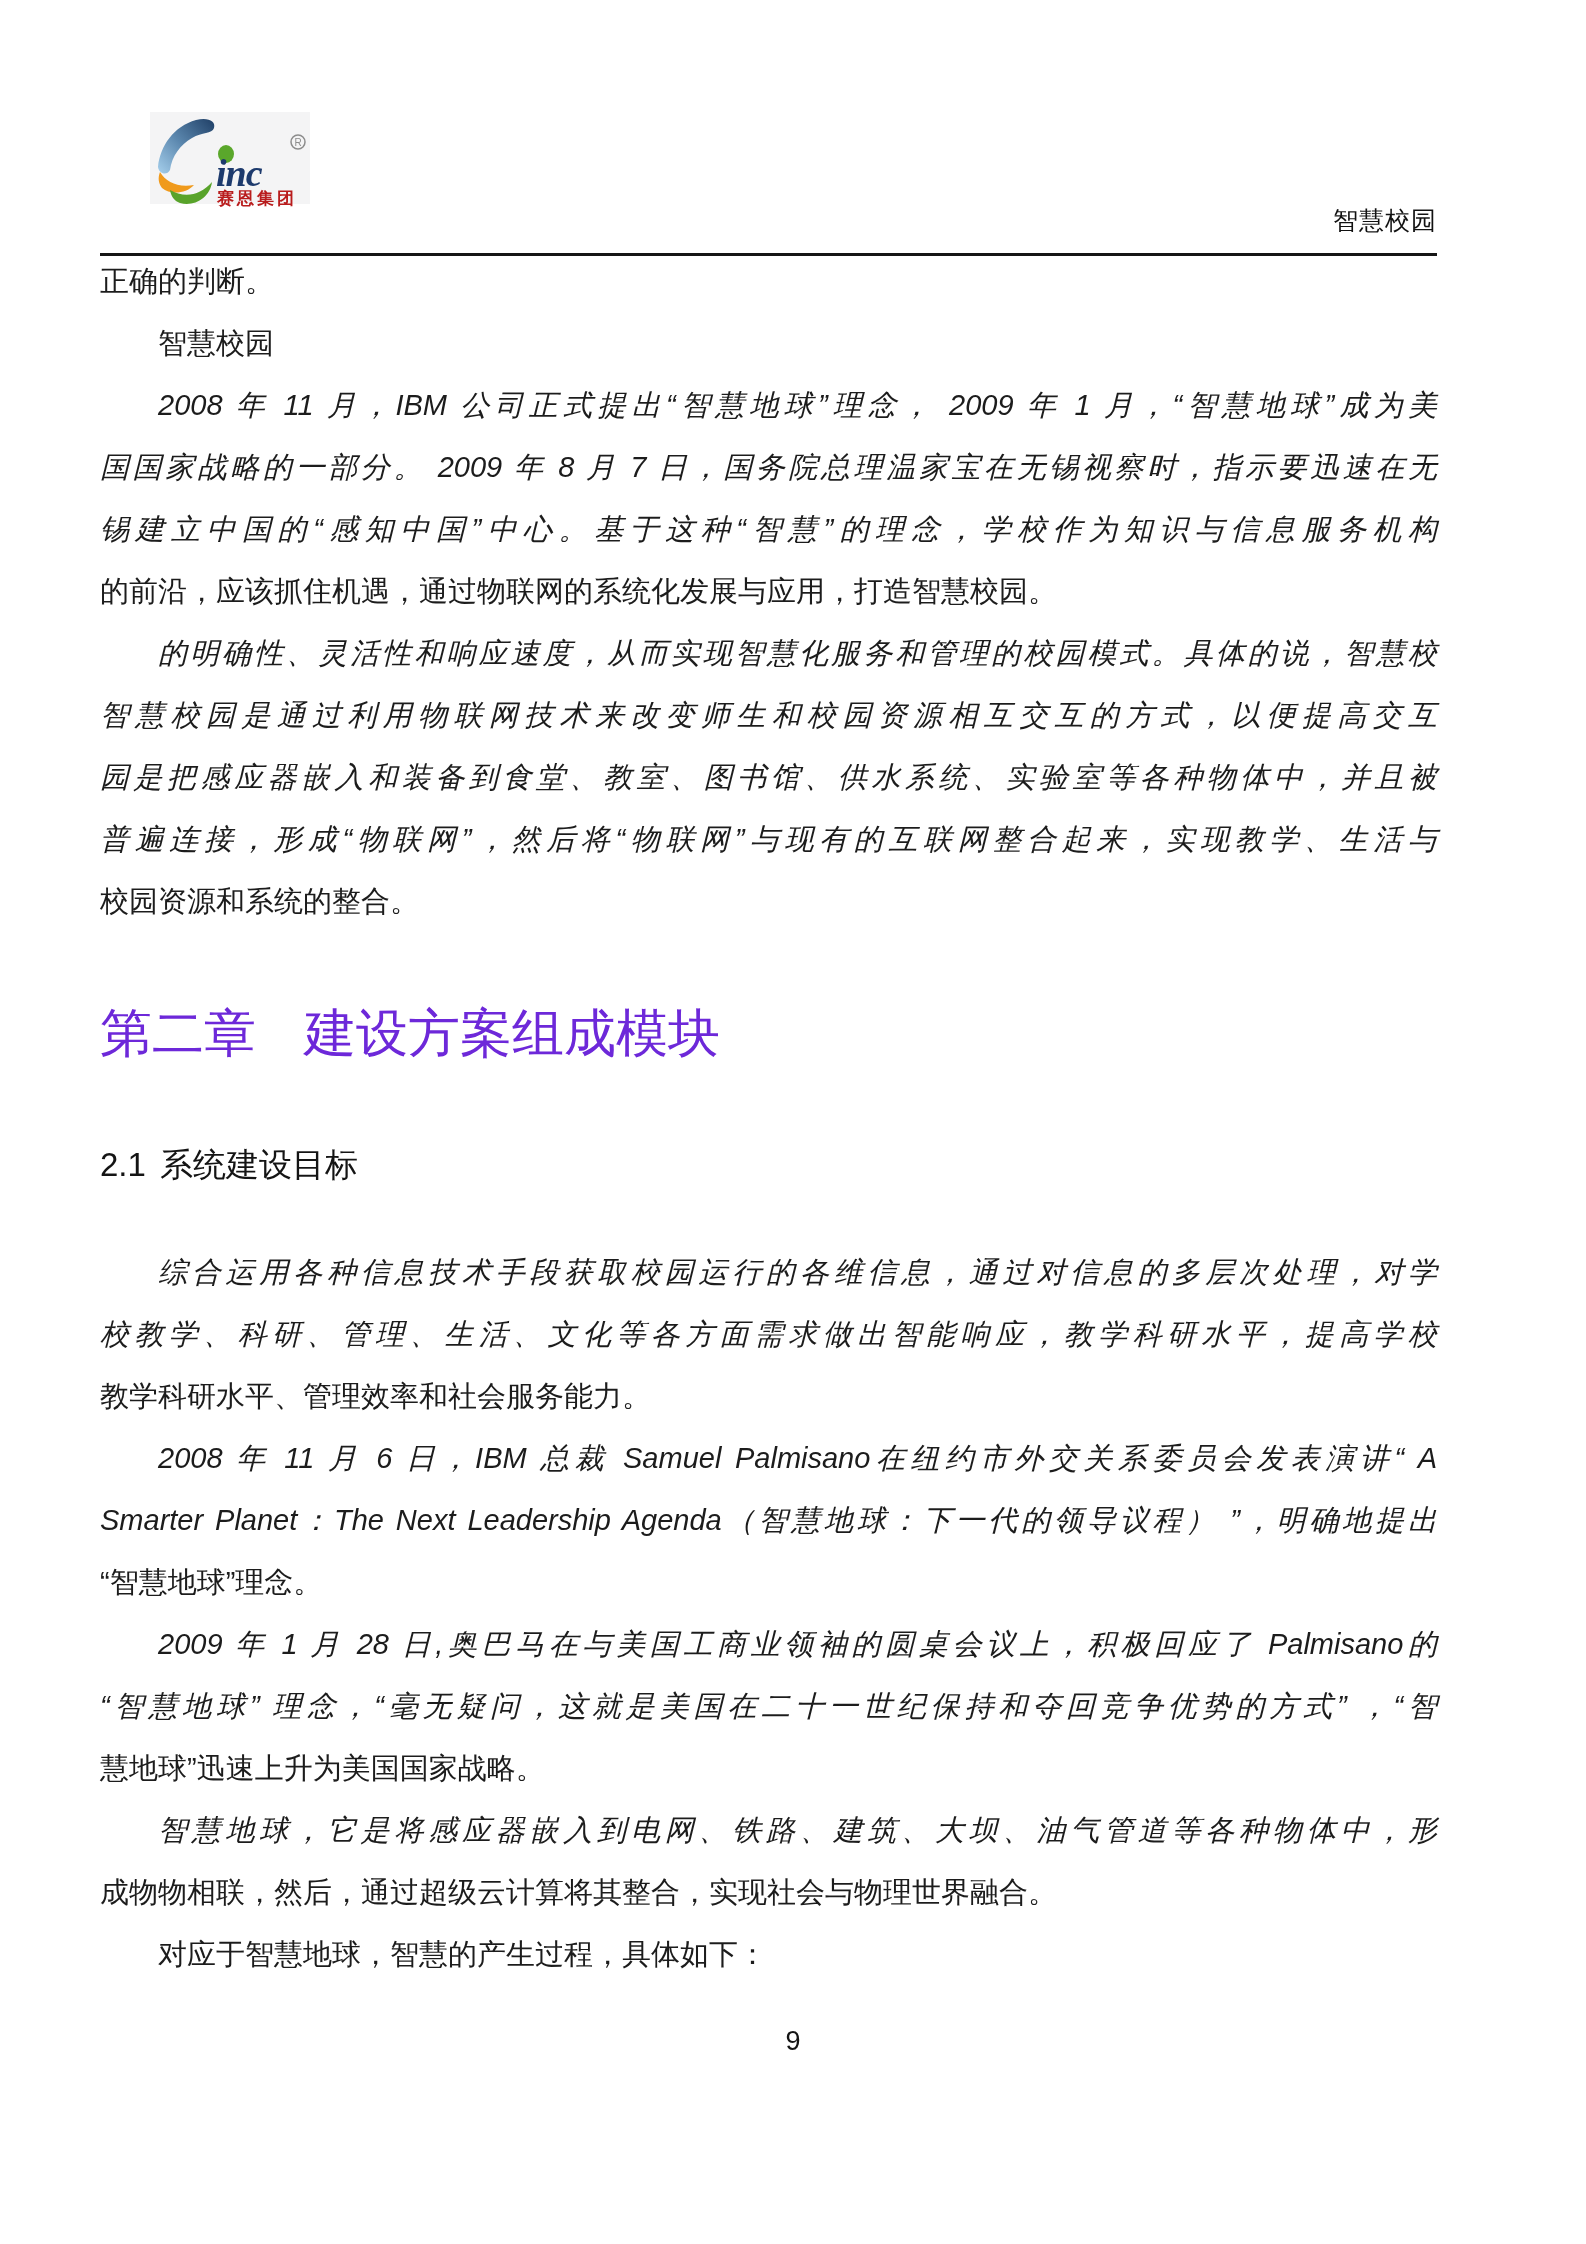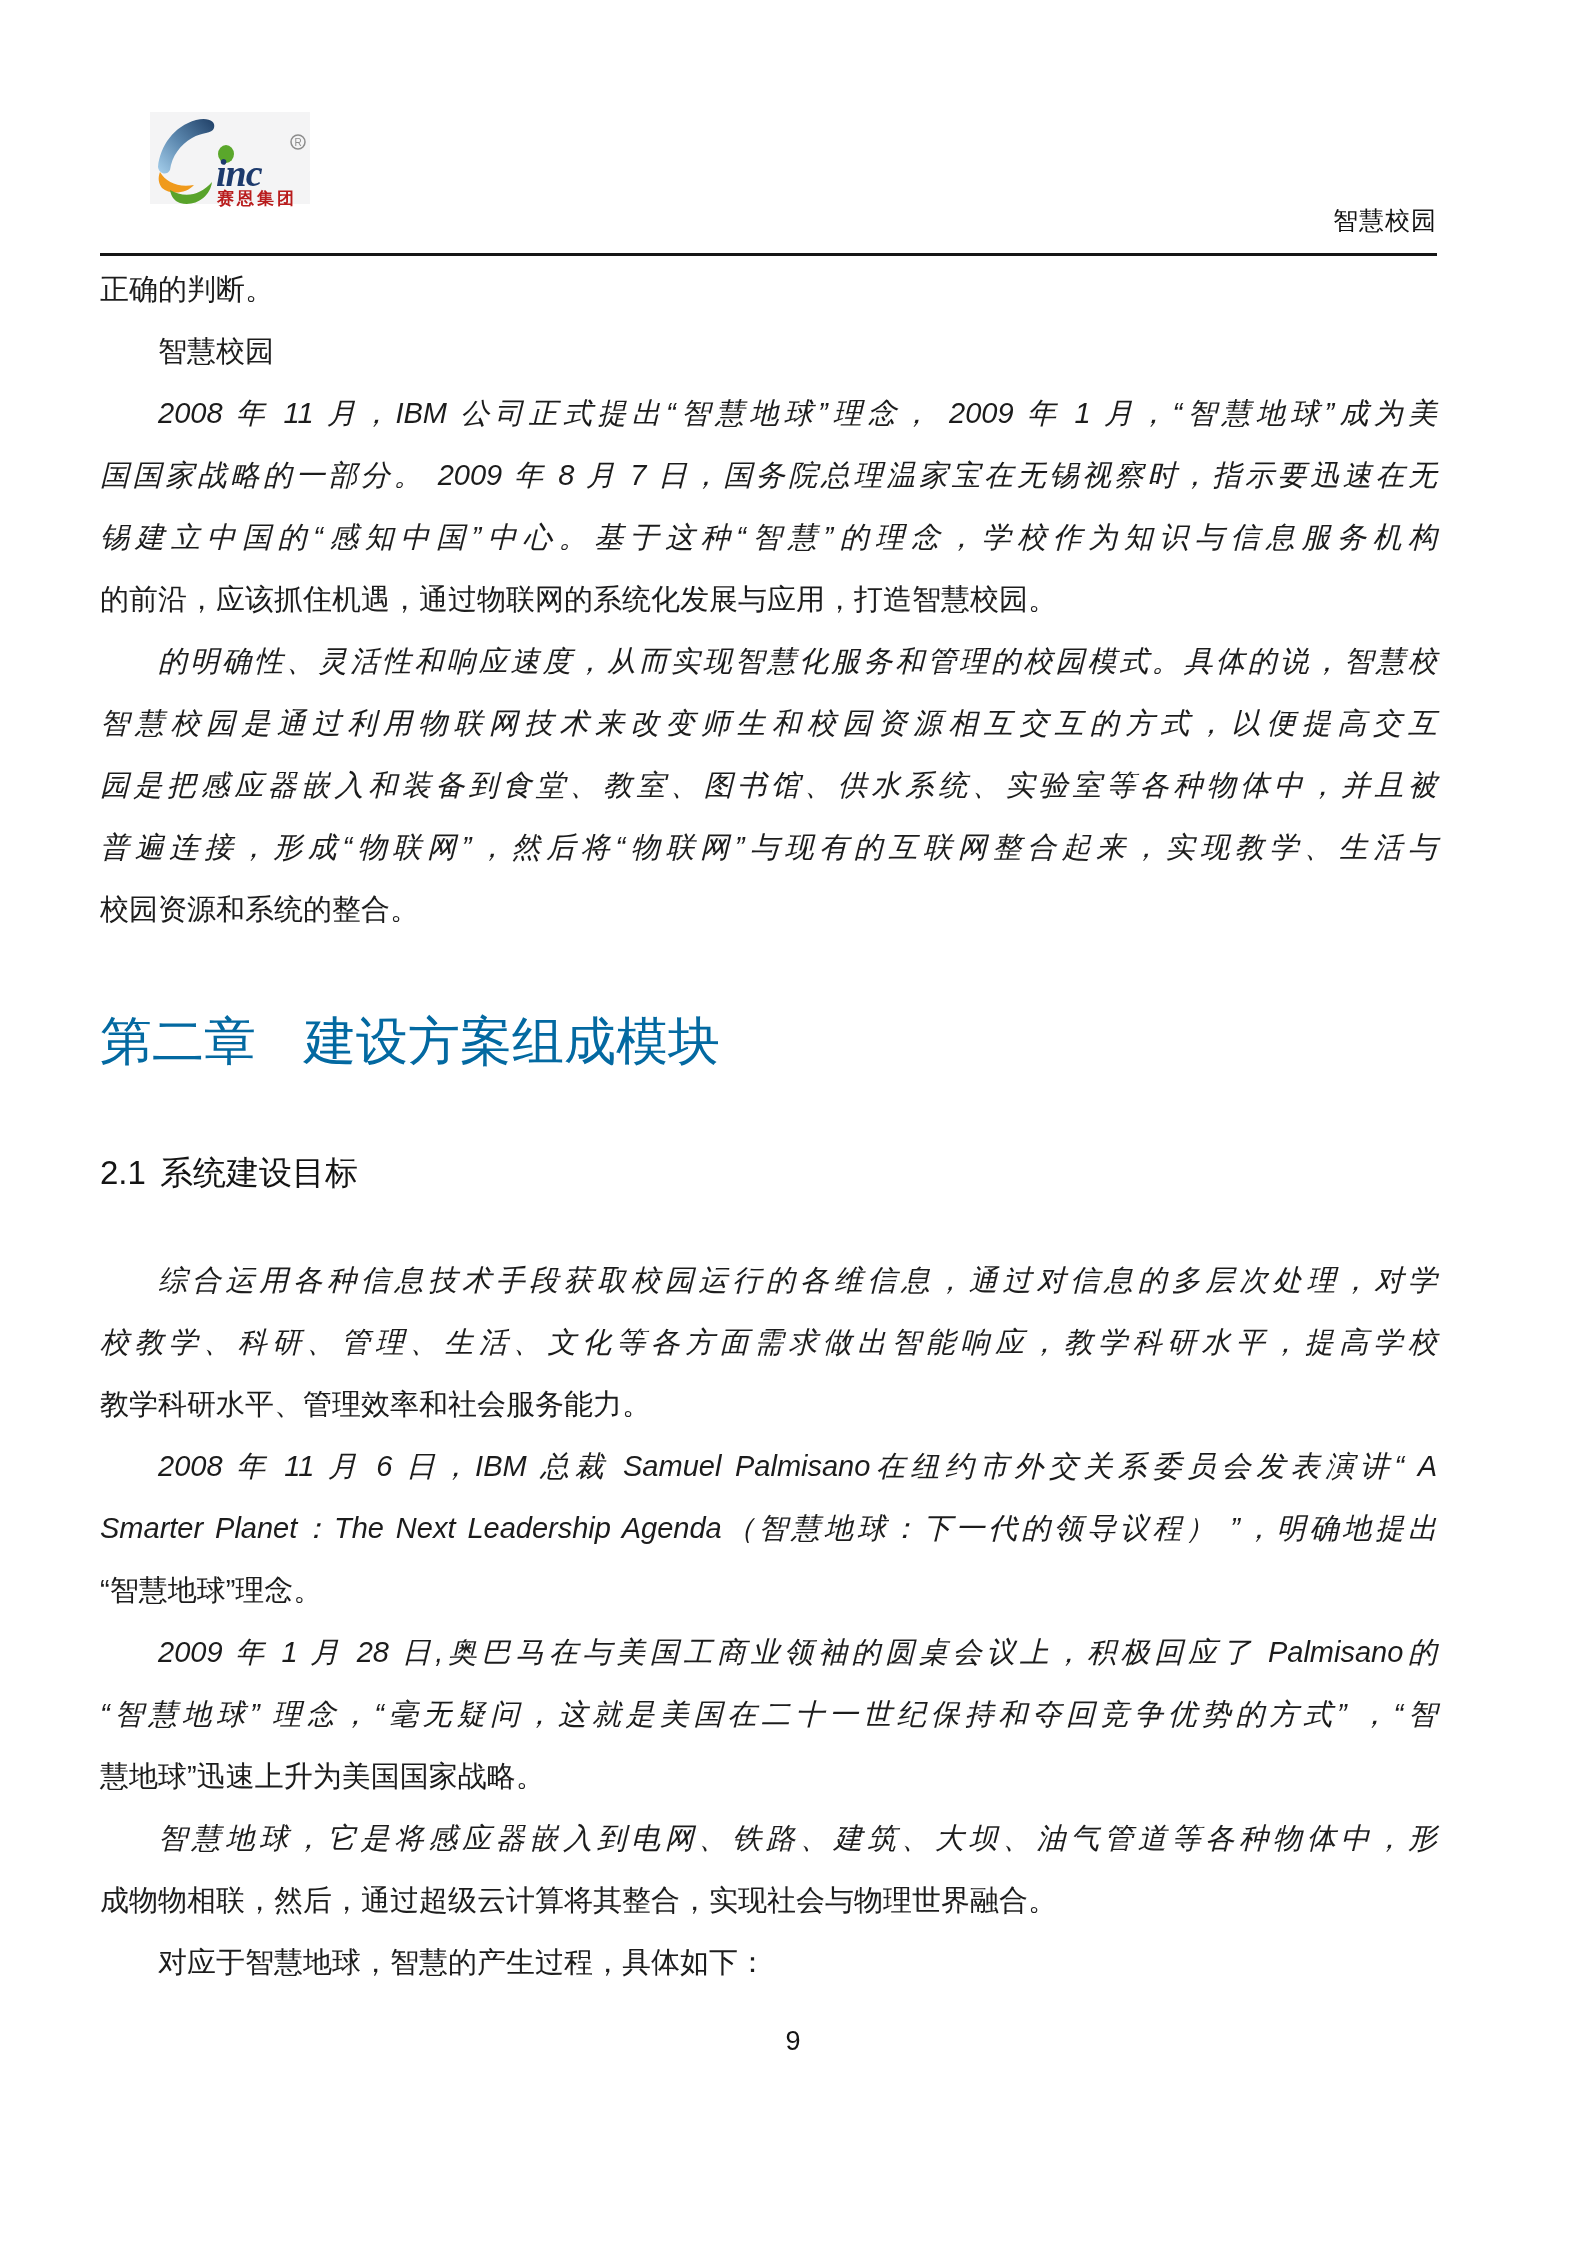--- a/index.html
+++ b/index.html
@@ -22,31 +22,31 @@
   .running-title {
     position:absolute; top:204px; right:149px; font-size:25px;
     letter-spacing:1px; color:#111;
   }
   .header-rule {
     position:absolute; top:253px; left:100px; width:1337px; height:3px;
     background:#161616;
   }
 
   
-  .content { position:absolute; top:258px; left:100px; width:1337px; }
+  .content { position:absolute; top:250px; left:100px; width:1337px; }
 
   .para { font-size:29px; line-height:62px; margin:0; }
   .tline { text-align:justify; }
   .tline:not(:last-child) { text-align-last:justify;font-style:italic; }
   .para .tline:first-child { text-indent:58px; }
   .para--flush .tline:first-child { text-indent:0; }
 
   .chapter-heading {
     margin:65px 0 0 0; font-size:52px; line-height:72px; font-weight:400;
-    display:flex; gap:48px; color:#0369a1;
+    display:flex; gap:48px; color:#6d28d9;
   }
   .section-heading {
     margin:73px 0 0 0; font-size:33px; line-height:46px; font-weight:400;
     display:flex; gap:14px; color:#141414;
   }
   .after-section { margin-top:53px; }
 
   
   .page-number {
     position:absolute; top:2026px; left:0; width:100%;

